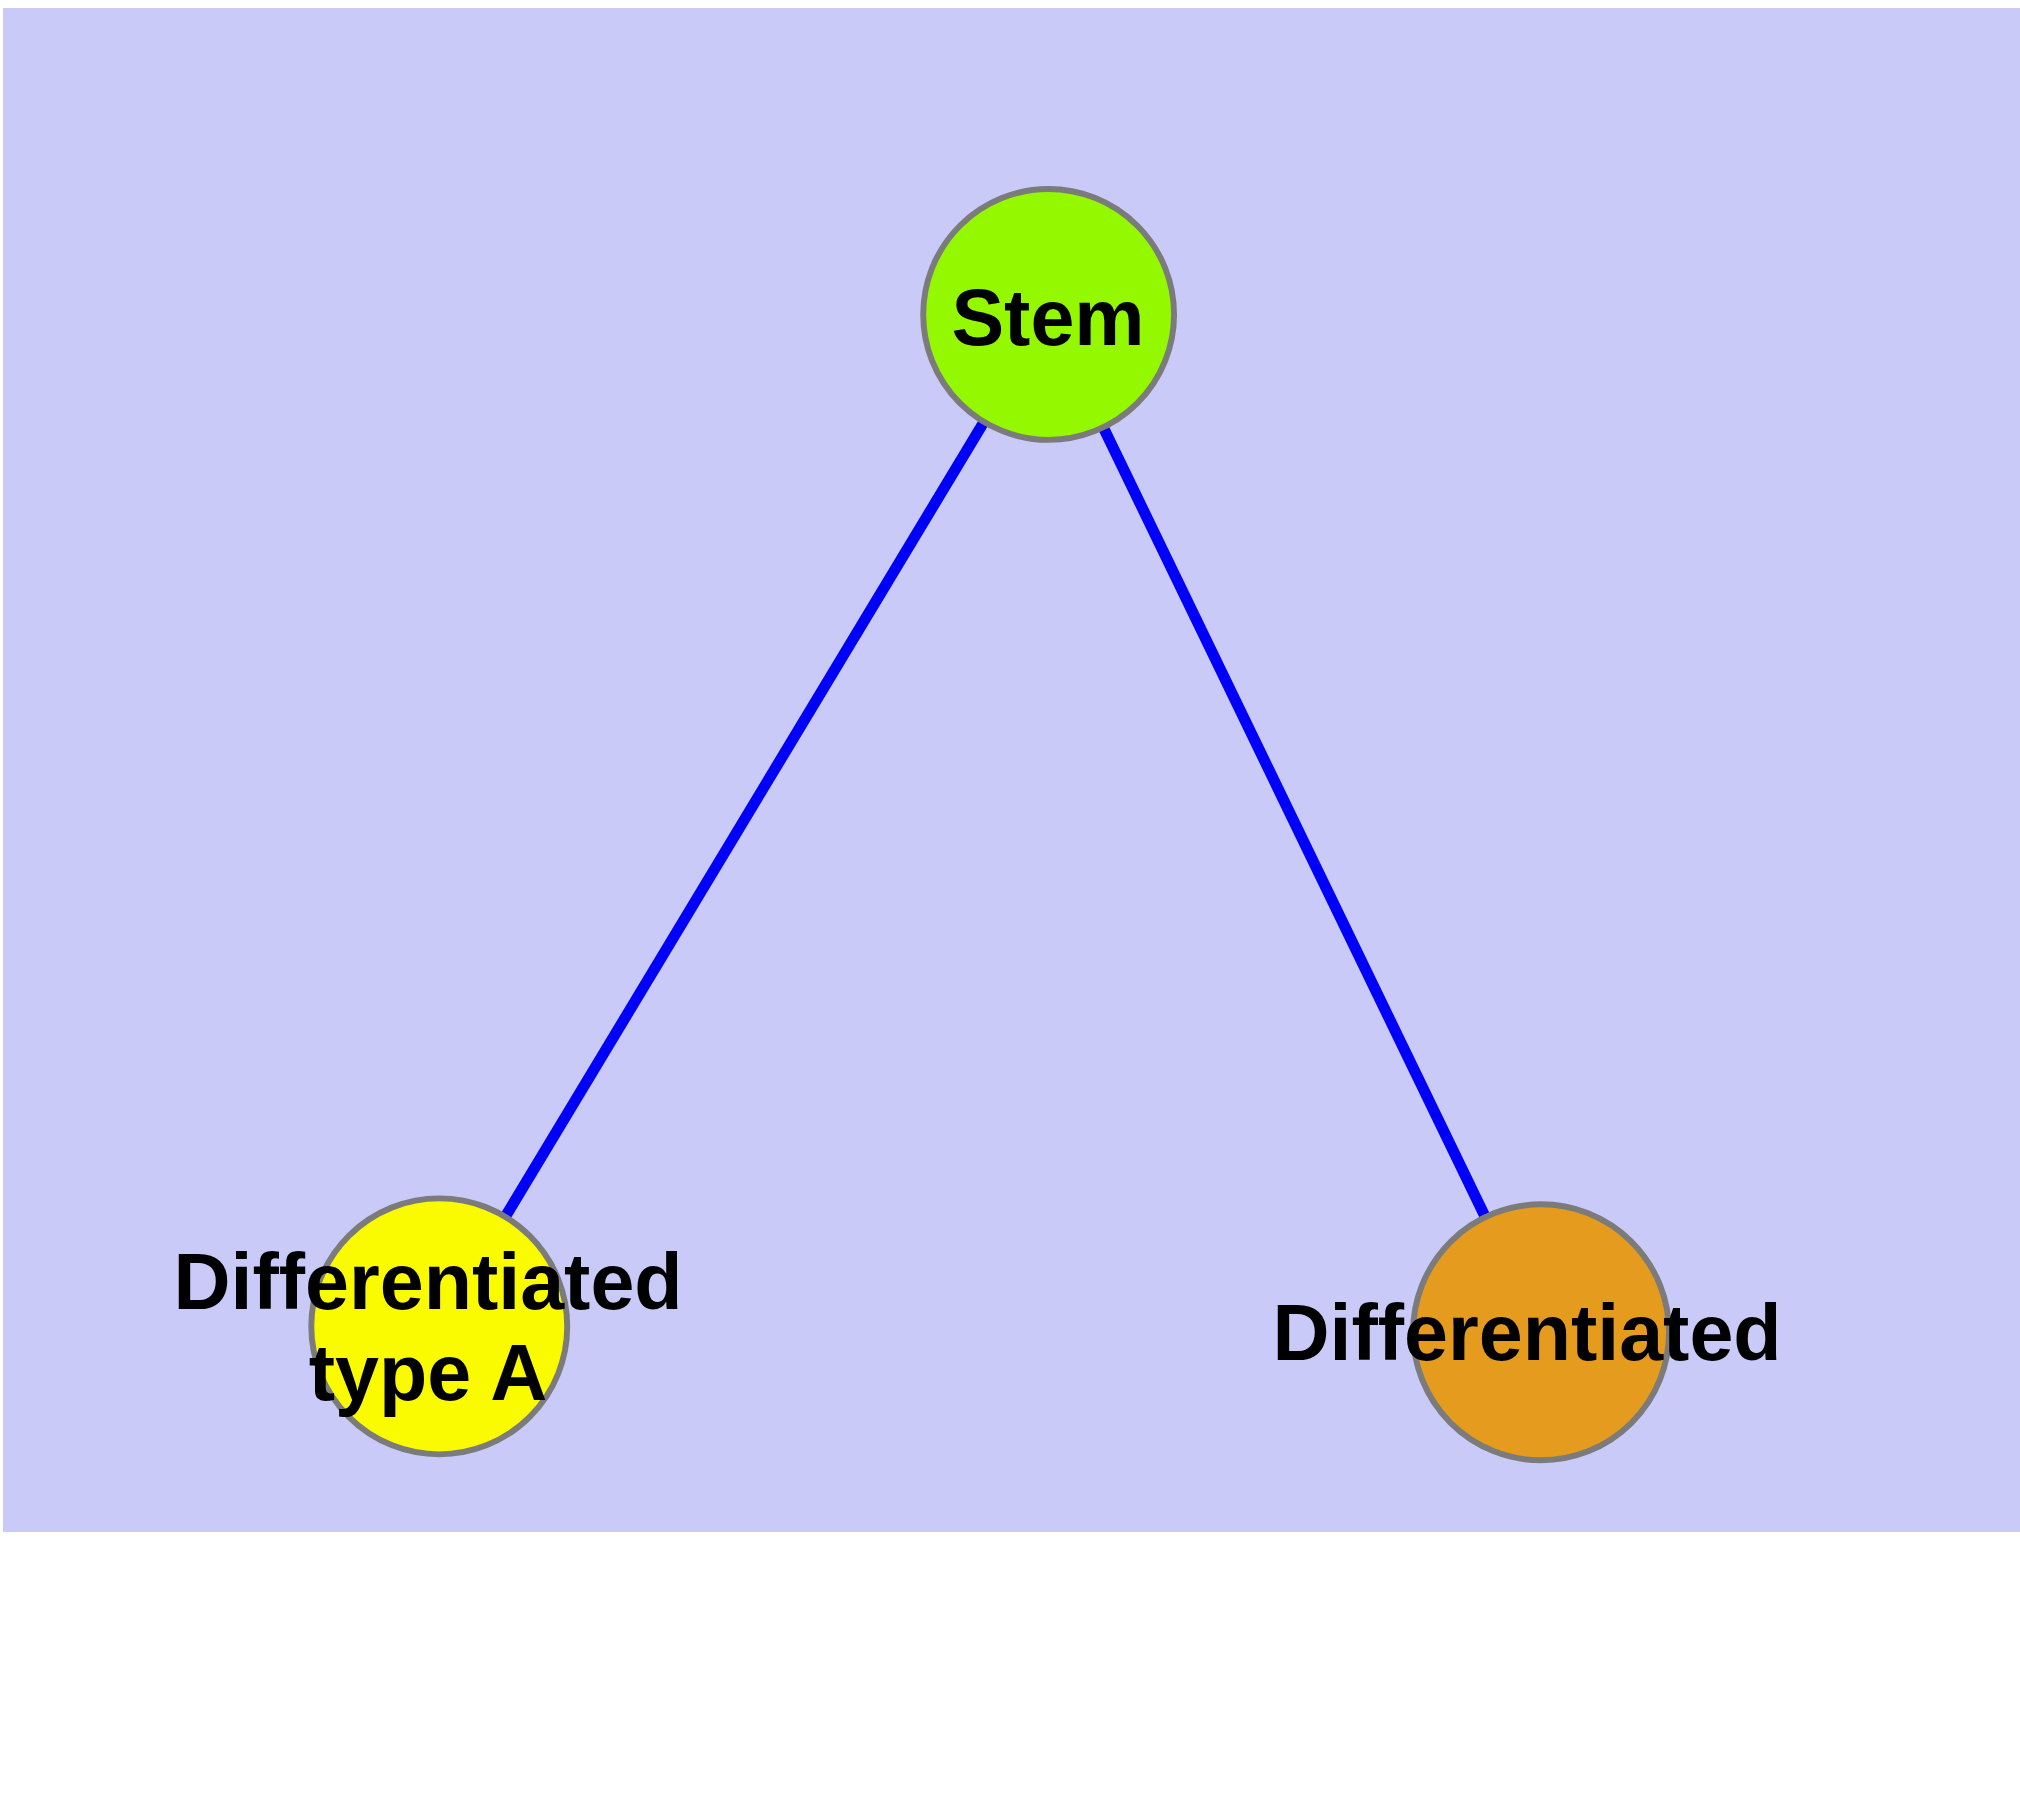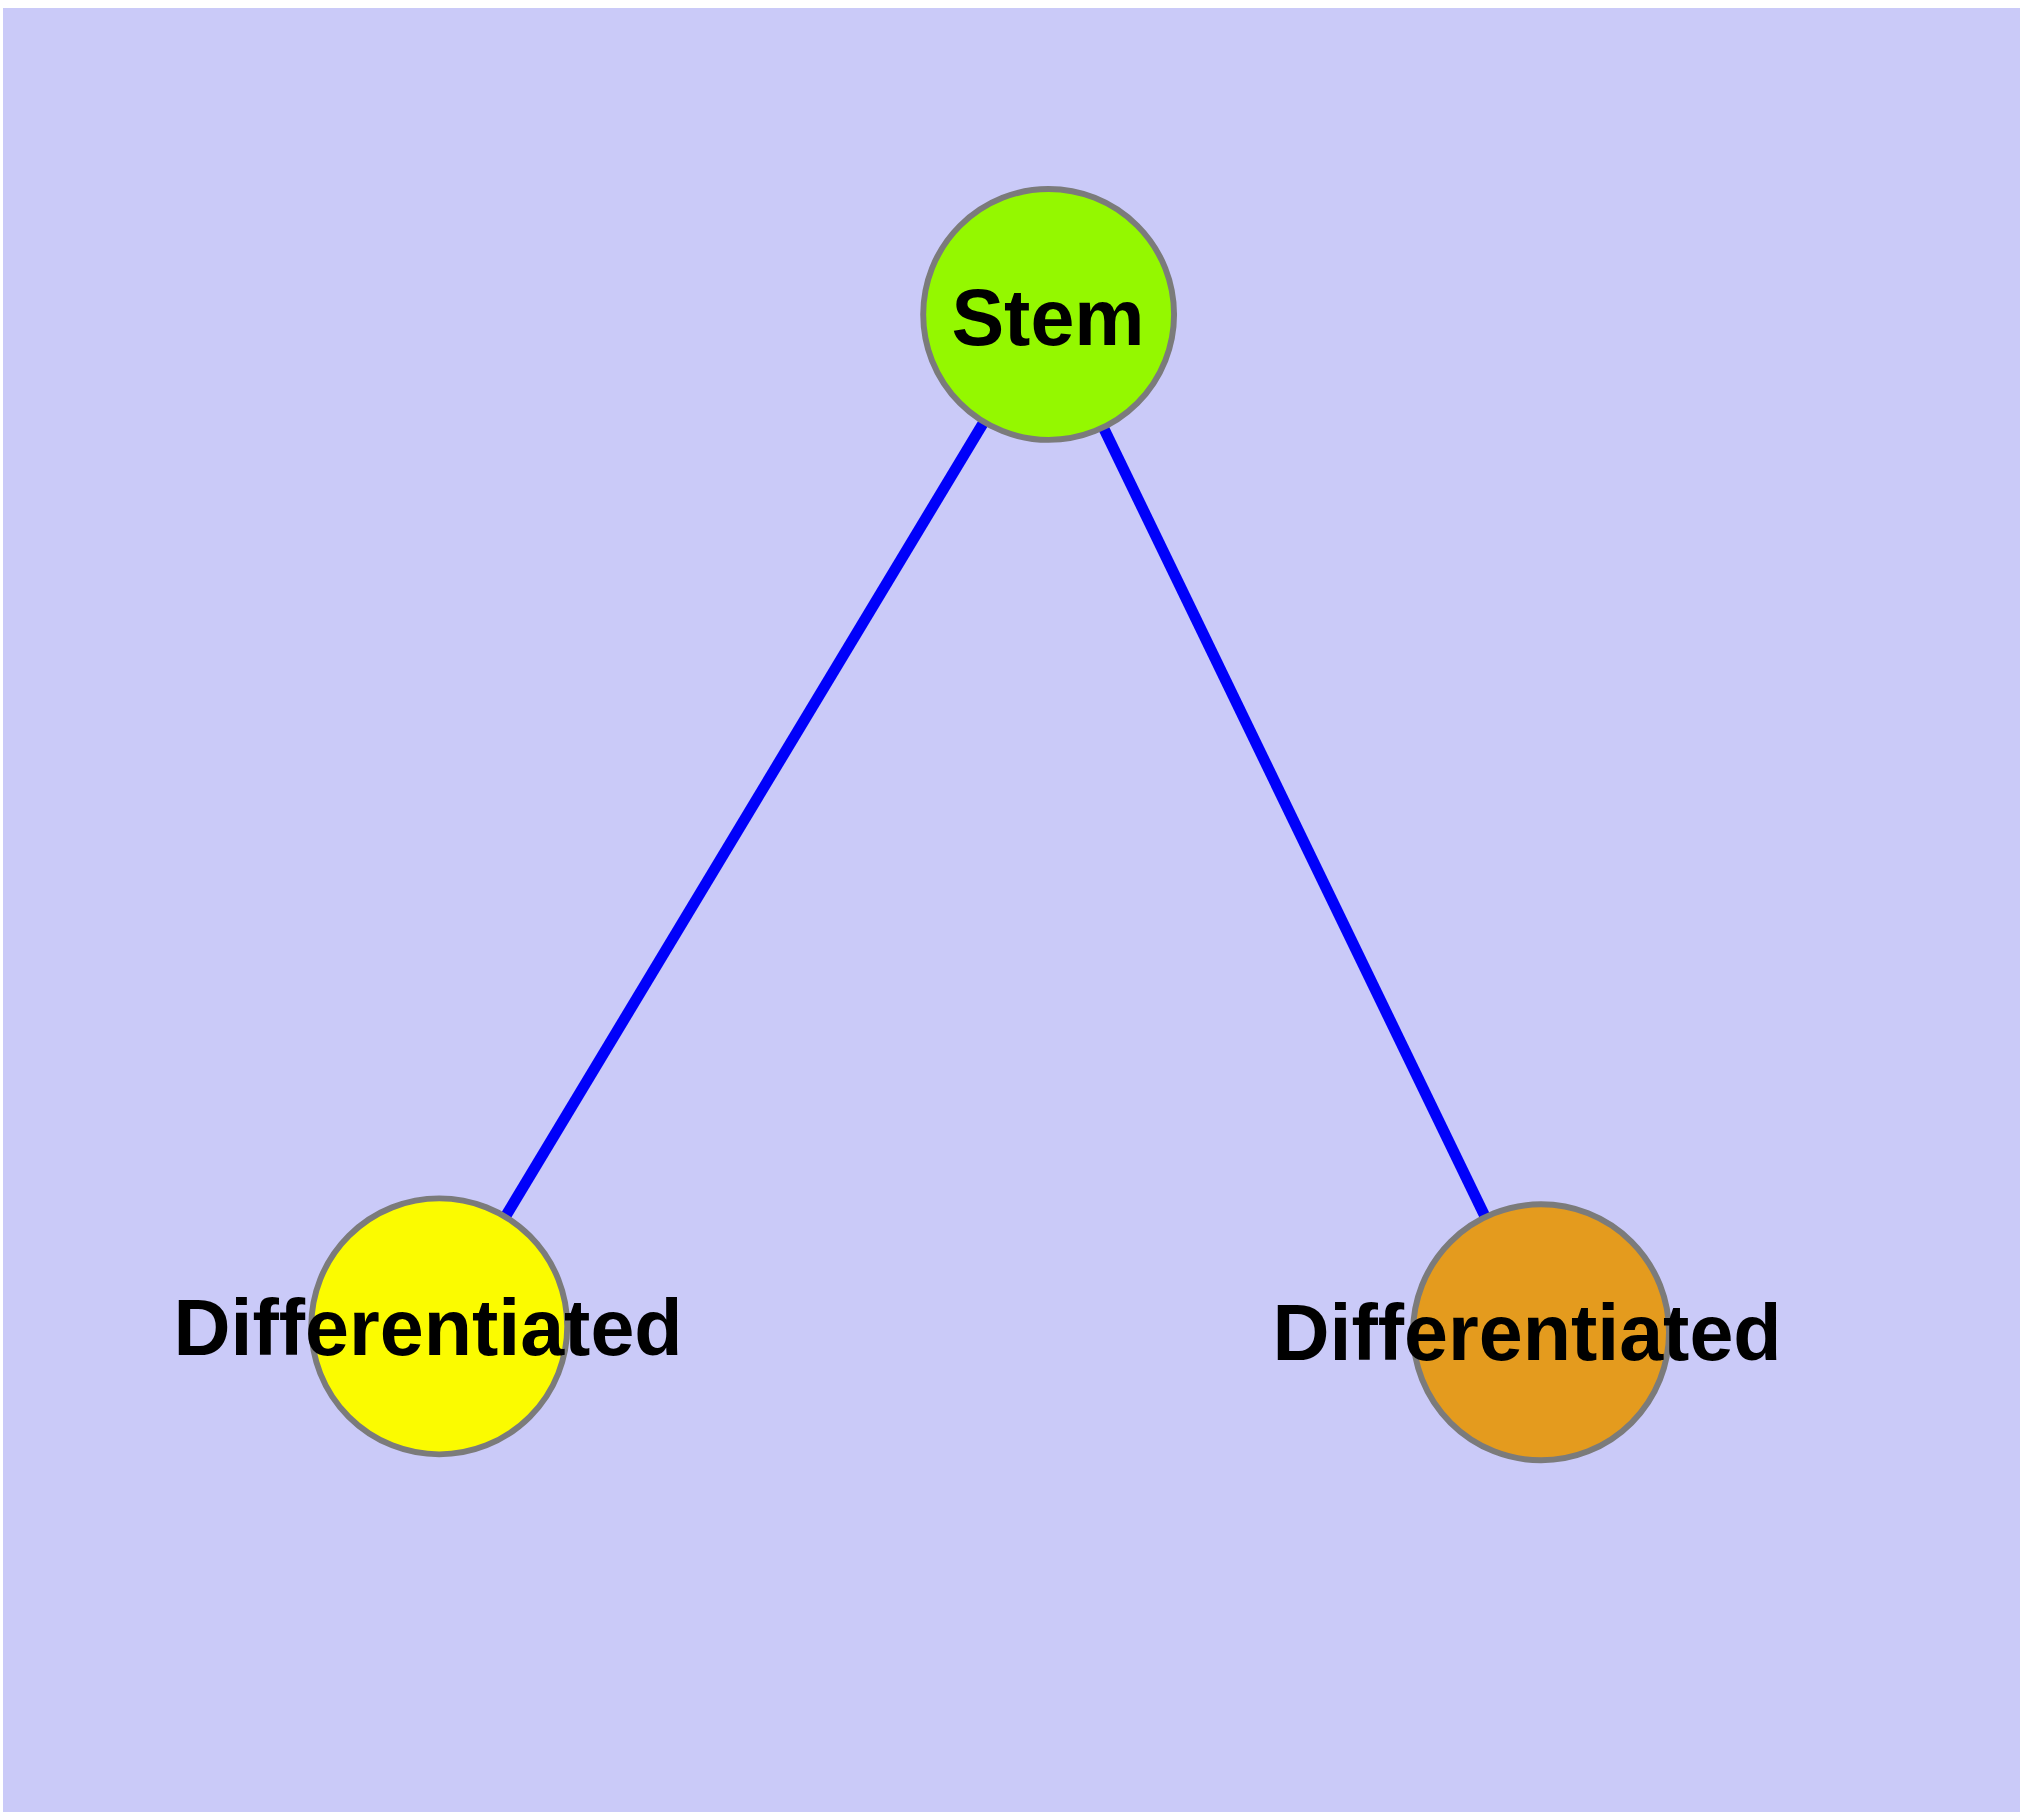--- a/index.html
+++ b/index.html
@@ -3,21 +3,21 @@
 <meta charset="utf-8">
 <style>
   html, body {
     margin: 0;
     padding: 0;
     background: #FFFFFF;
   }
   .canvas {
     position: relative;
     width: 2021px;
-    height: 1812px;
+    height: 1532px;
     background: #FFFFFF;
     overflow: hidden;
   }
   
   .panel {
     position: absolute;
     left: 3.4px;
     top: 7.6px;
     width: 2017px;
     height: 1804px;
@@ -65,20 +65,21 @@
     <circle cx="518" cy="1565" r="151" fill="#FBFB00" stroke="#7B7B7B"></circle>
     <circle cx="1818" cy="1572" r="151" fill="#E49B1E" stroke="#7B7B7B"></circle>
   </svg>
 
   <div class="node-label" style="left:1048px; top:317px">
     <span>Stem</span>
   </div>
 
   <div class="node-label" style="left:428px; top:1327px">
     <div>Differentiated</div>
+    <div>type A</div>
   </div>
 
   <div class="node-label" style="left:1527px; top:1332px">
     <div>Differentiated</div>
   </div>
 
 </div>
 
 
 </body></html>

